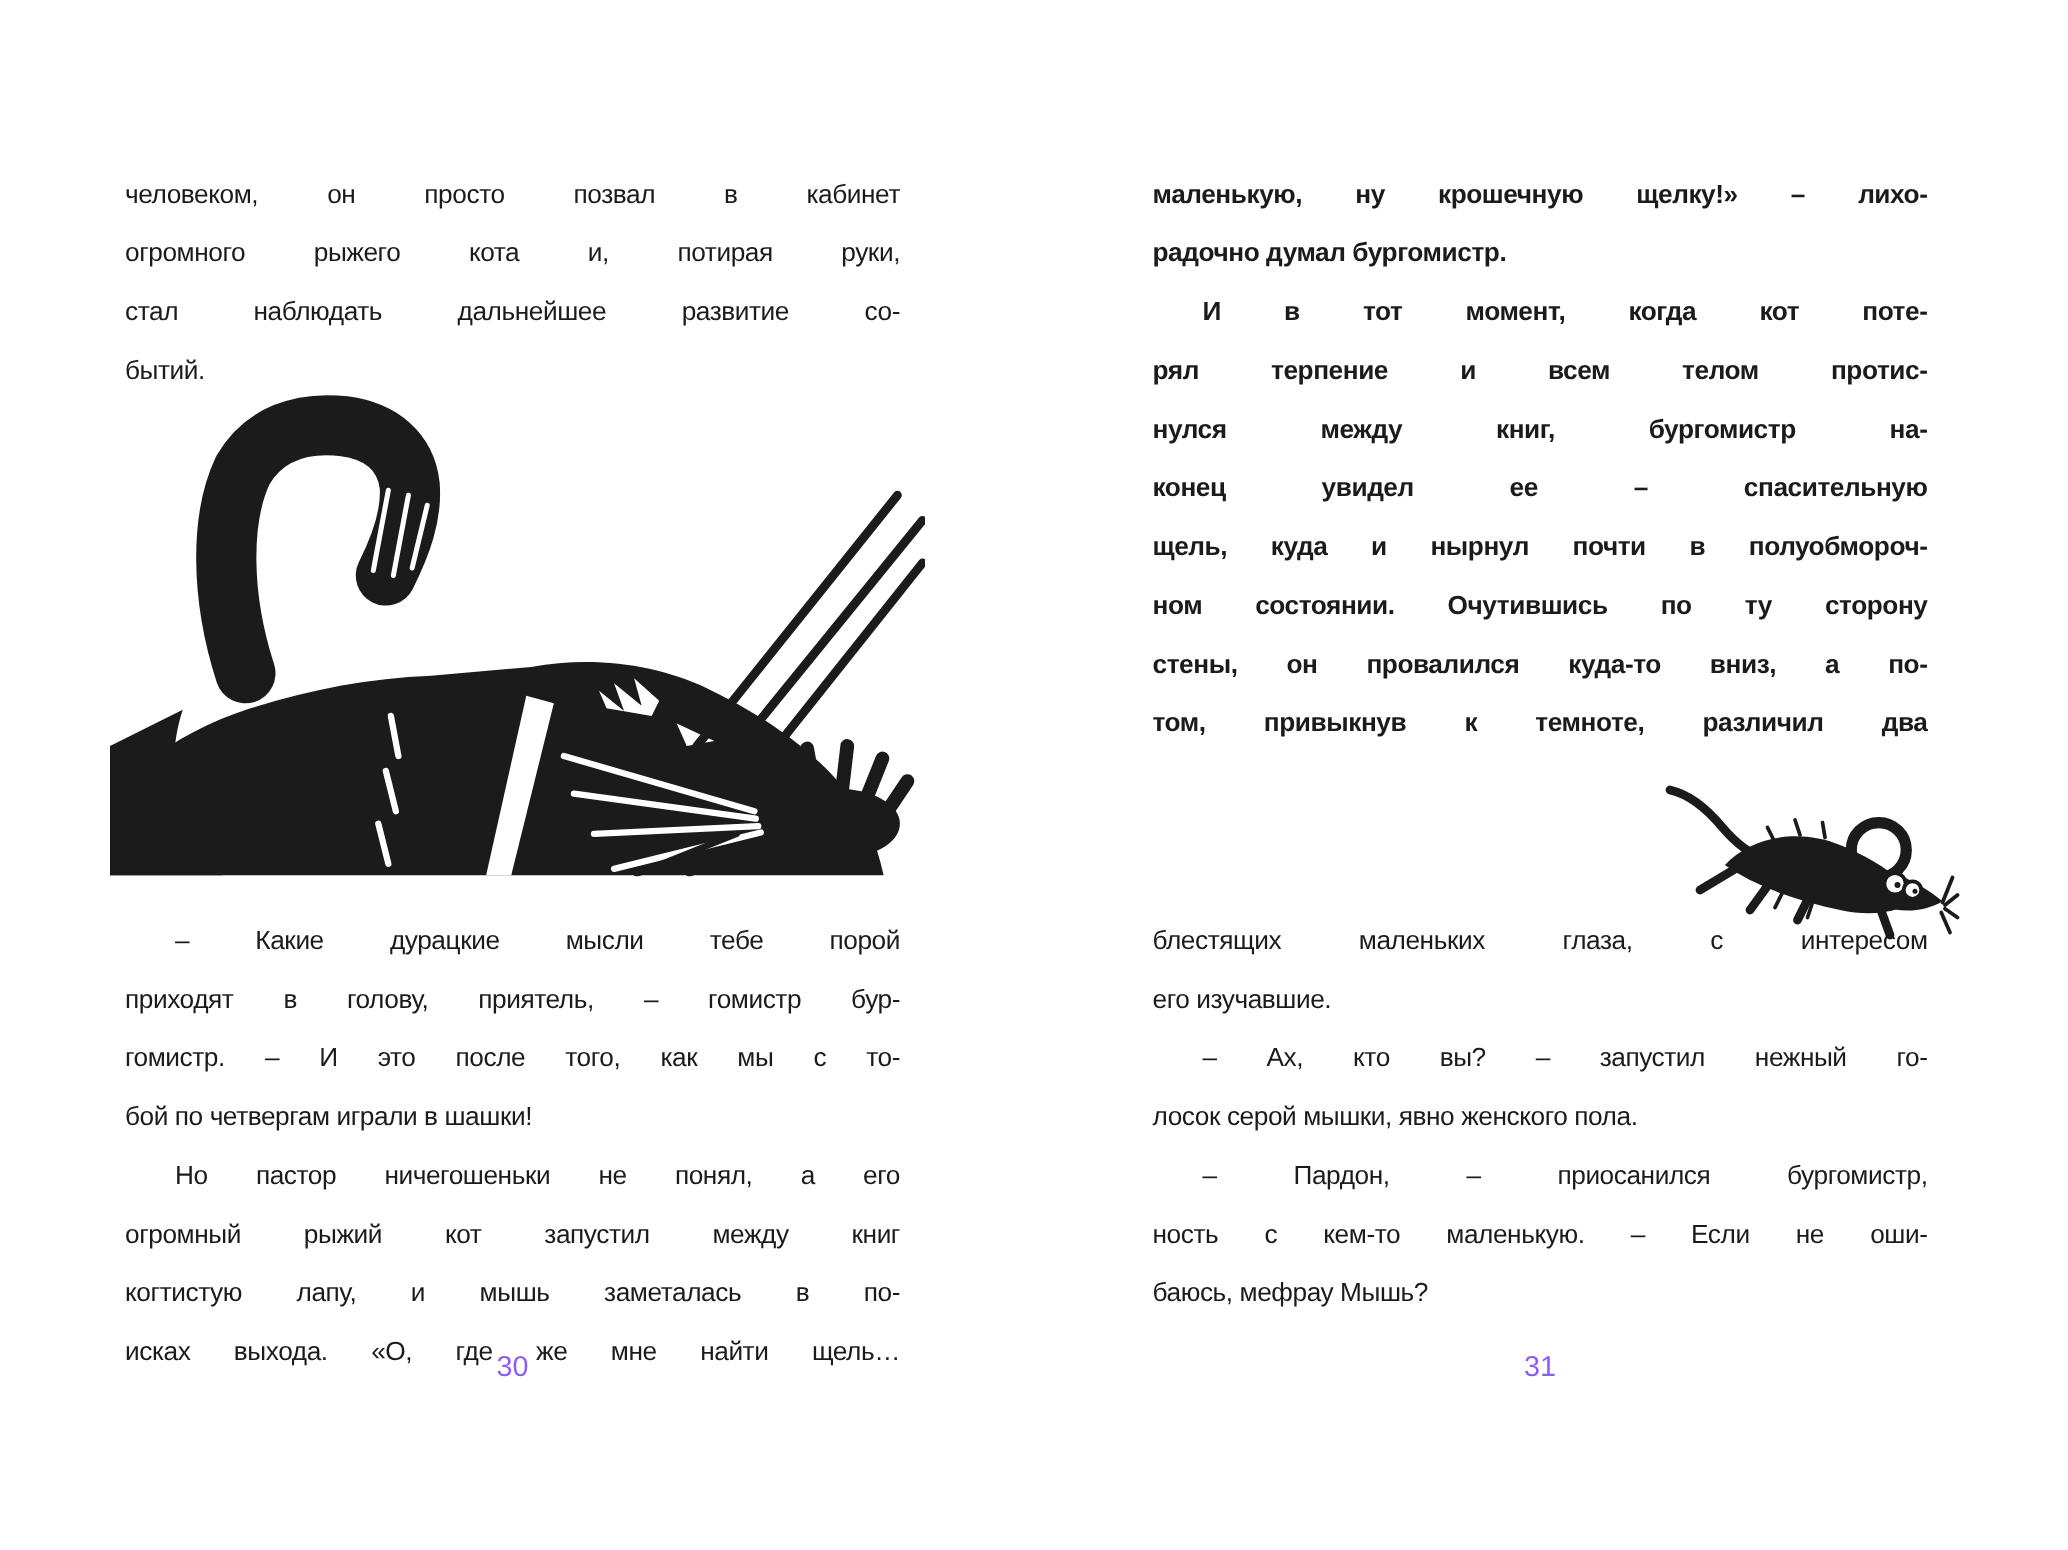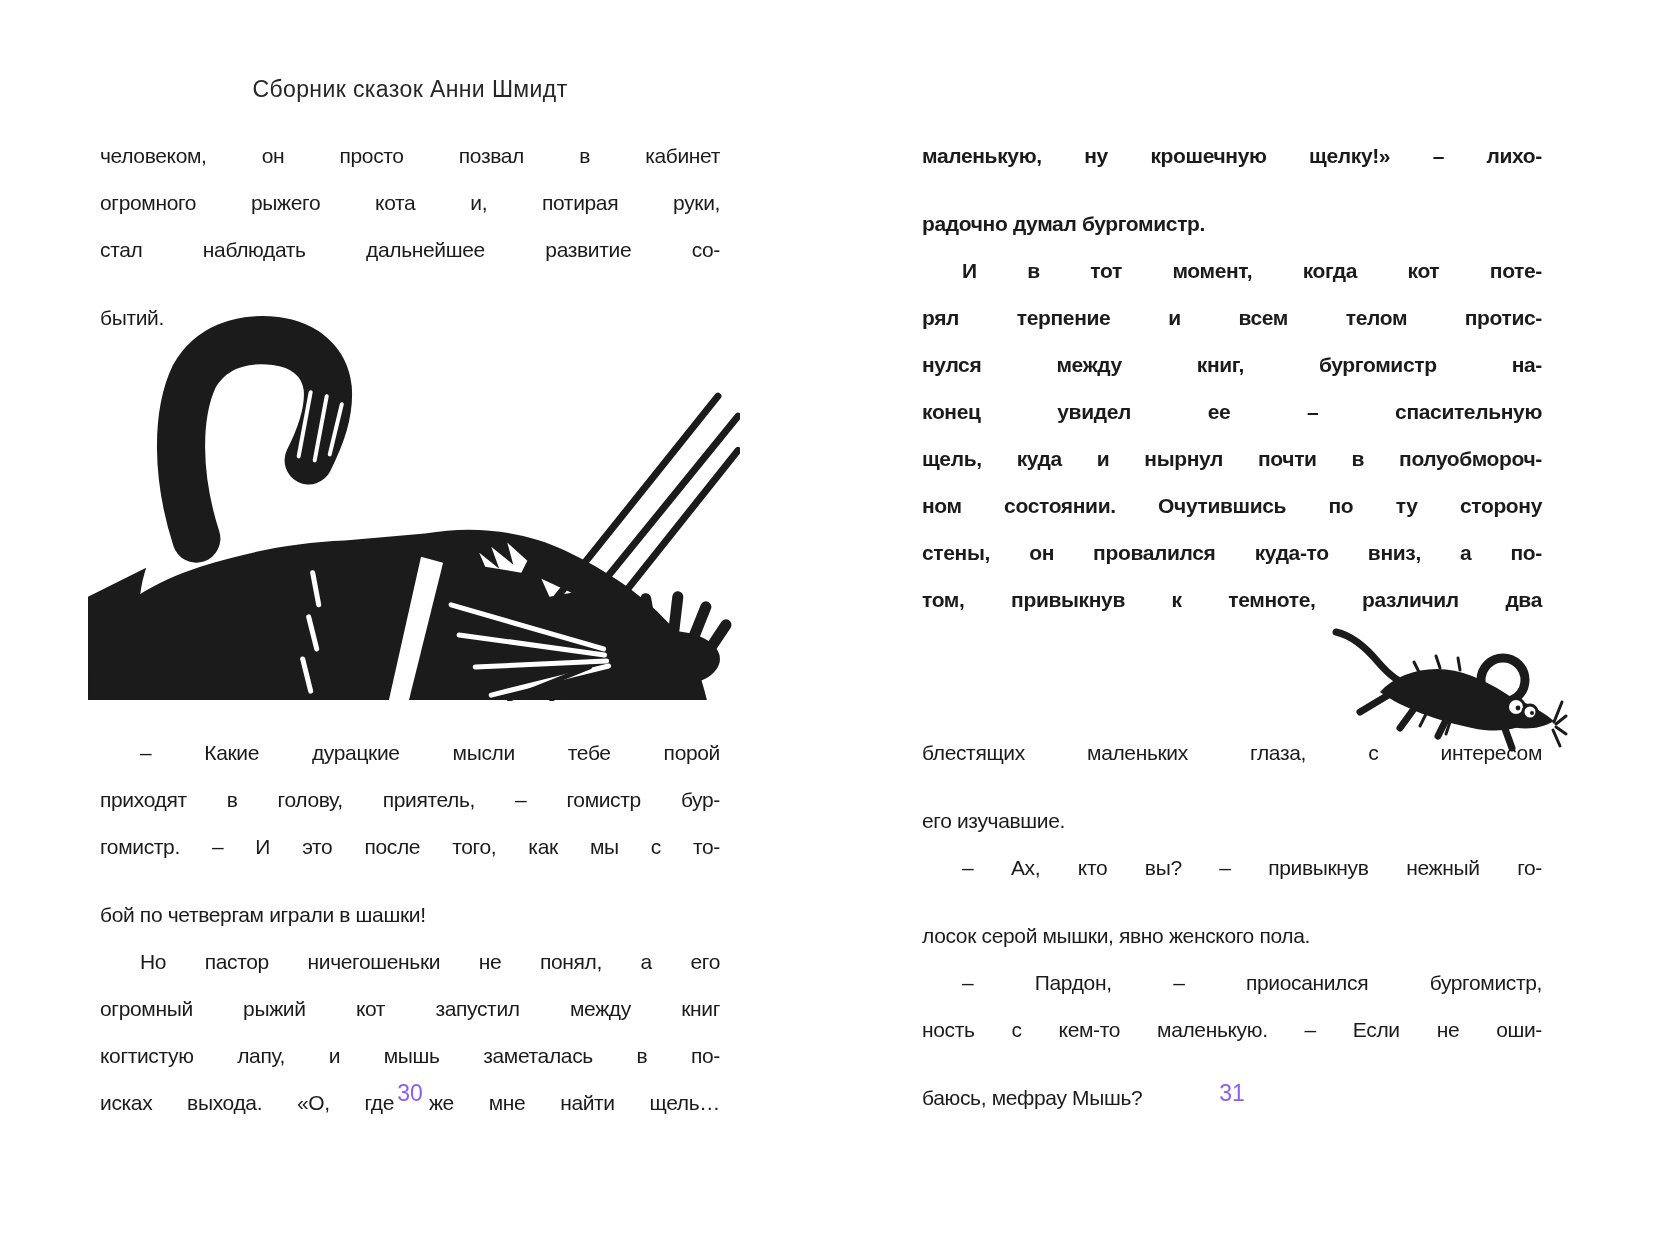--- a/index.html
+++ b/index.html
@@ -41,21 +41,21 @@
   .tb-right-1 { left: 922px; top: 132px; font-weight: bold; }
   .tb-right-2 { left: 922px; top: 729px; }
 
   .line {
     width: 100%;
     height: 47px;
     text-align: justify;
     text-align-last: justify;
     white-space: nowrap;
   }
-  .line.last   { text-align-last: left; margin-top: 21px; }
+  .line.last   { text-align-last: left; }
   .line.indent { padding-left: 40px; box-sizing: border-box; }
 
   .folio {
     position: absolute;
     top: 1080px;
     width: 620px;
     text-align: center;
     font-size: 23px;
     color: #8b5cf6;
   }
@@ -64,21 +64,20 @@
 
   .illustration { position: absolute; }
   .cat-art   { left: 88px;  top: 303px; width: 652px; height: 398px; }
   .mouse-art { left: 1320px; top: 596px; width: 248px; height: 162px; }
 </style>
 </head>
 <body>
 
 <div class="spread">
 
-  <div class="running-head head-left">Сборник сказок Анни Шмидт</div>
 
   <div class="textblock tb-left-1">
     <div class="line">человеком, он просто позвал в кабинет</div>
     <div class="line">огромного рыжего кота и, потирая руки,</div>
     <div class="line">стал наблюдать дальнейшее развитие со-</div>
     <div class="line last">бытий.</div>
   </div>
 
   <svg class="illustration cat-art" viewBox="0 0 650 395" role="img" aria-label="cat-ink-drawing">
 
@@ -195,21 +194,21 @@
       <path d="M120,72 L116,60"></path>
       <path d="M140,74 L138,62"></path>
       <path d="M106,118 L100,130"></path>
       <path d="M130,126 L126,138"></path>
     </g>
   </svg>
 
   <div class="textblock tb-right-2">
     <div class="line">блестящих маленьких глаза, с интересом</div>
     <div class="line last">его изучавшие.</div>
-    <div class="line indent">– Ах, кто вы? – привыкнув нежный го-</div>
+    <div class="line indent">– Ах, кто вы? – запустил нежный го-</div>
     <div class="line last">лосок серой мышки, явно женского пола.</div>
     <div class="line indent">– Пардон, – приосанился бургомистр,</div>
     <div class="line">ность с кем-то маленькую. – Если не оши-</div>
     <div class="line last">баюсь, мефрау Мышь?</div>
   </div>
 
   <div class="folio folio-left">30</div>
   <div class="folio folio-right">31</div>
 
 </div>

